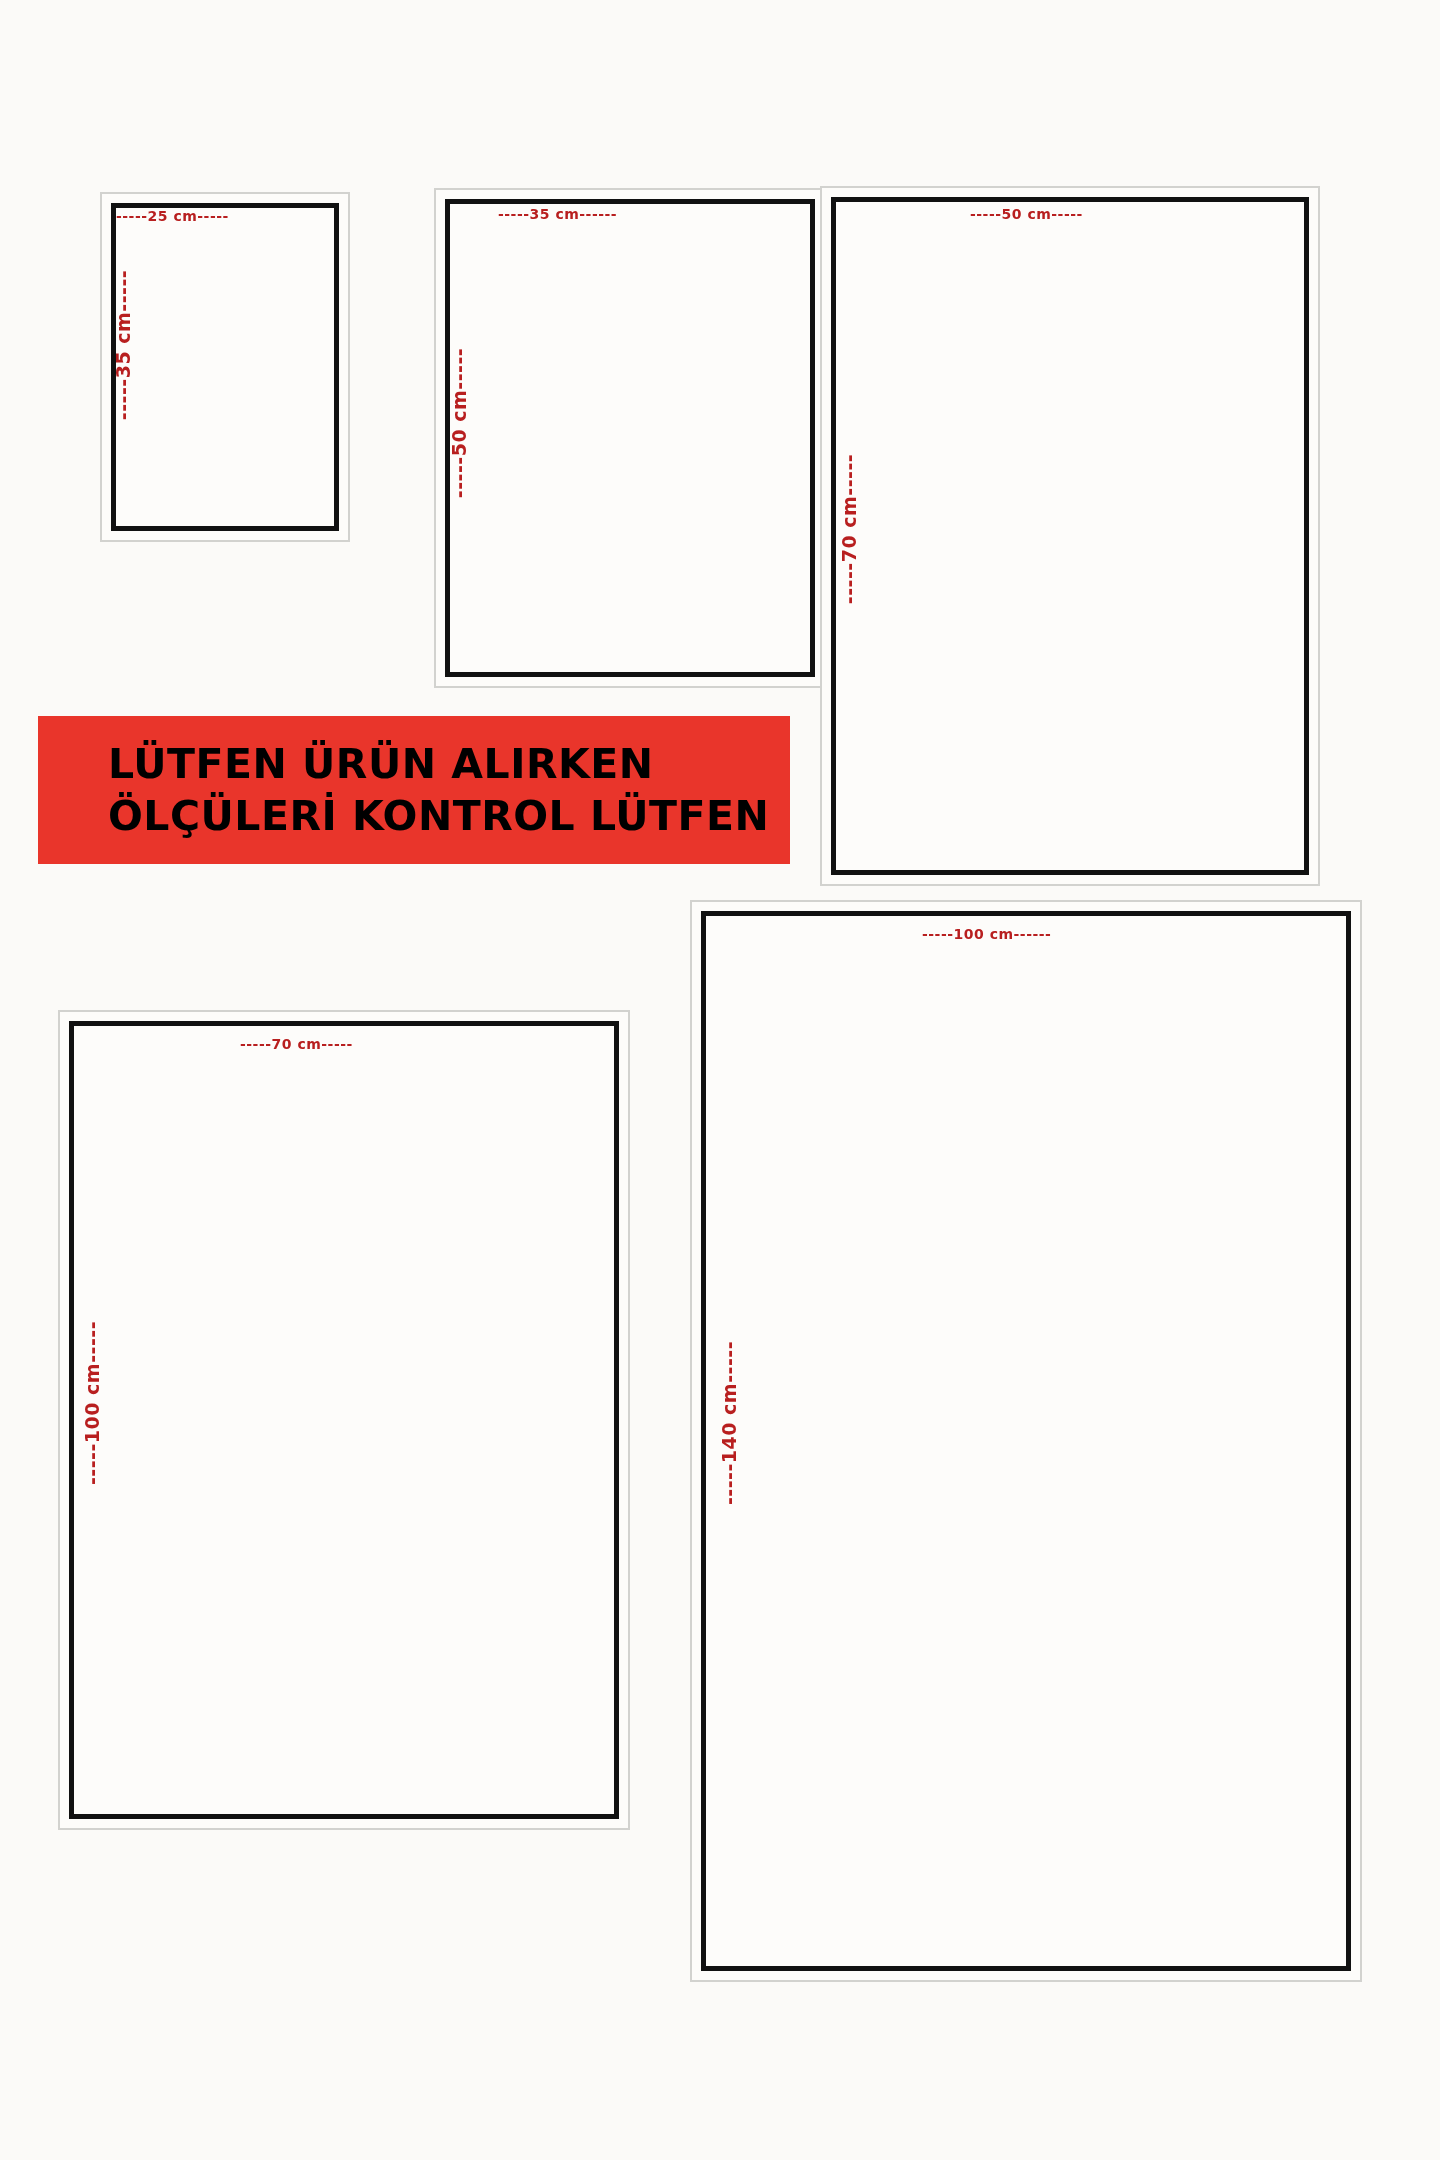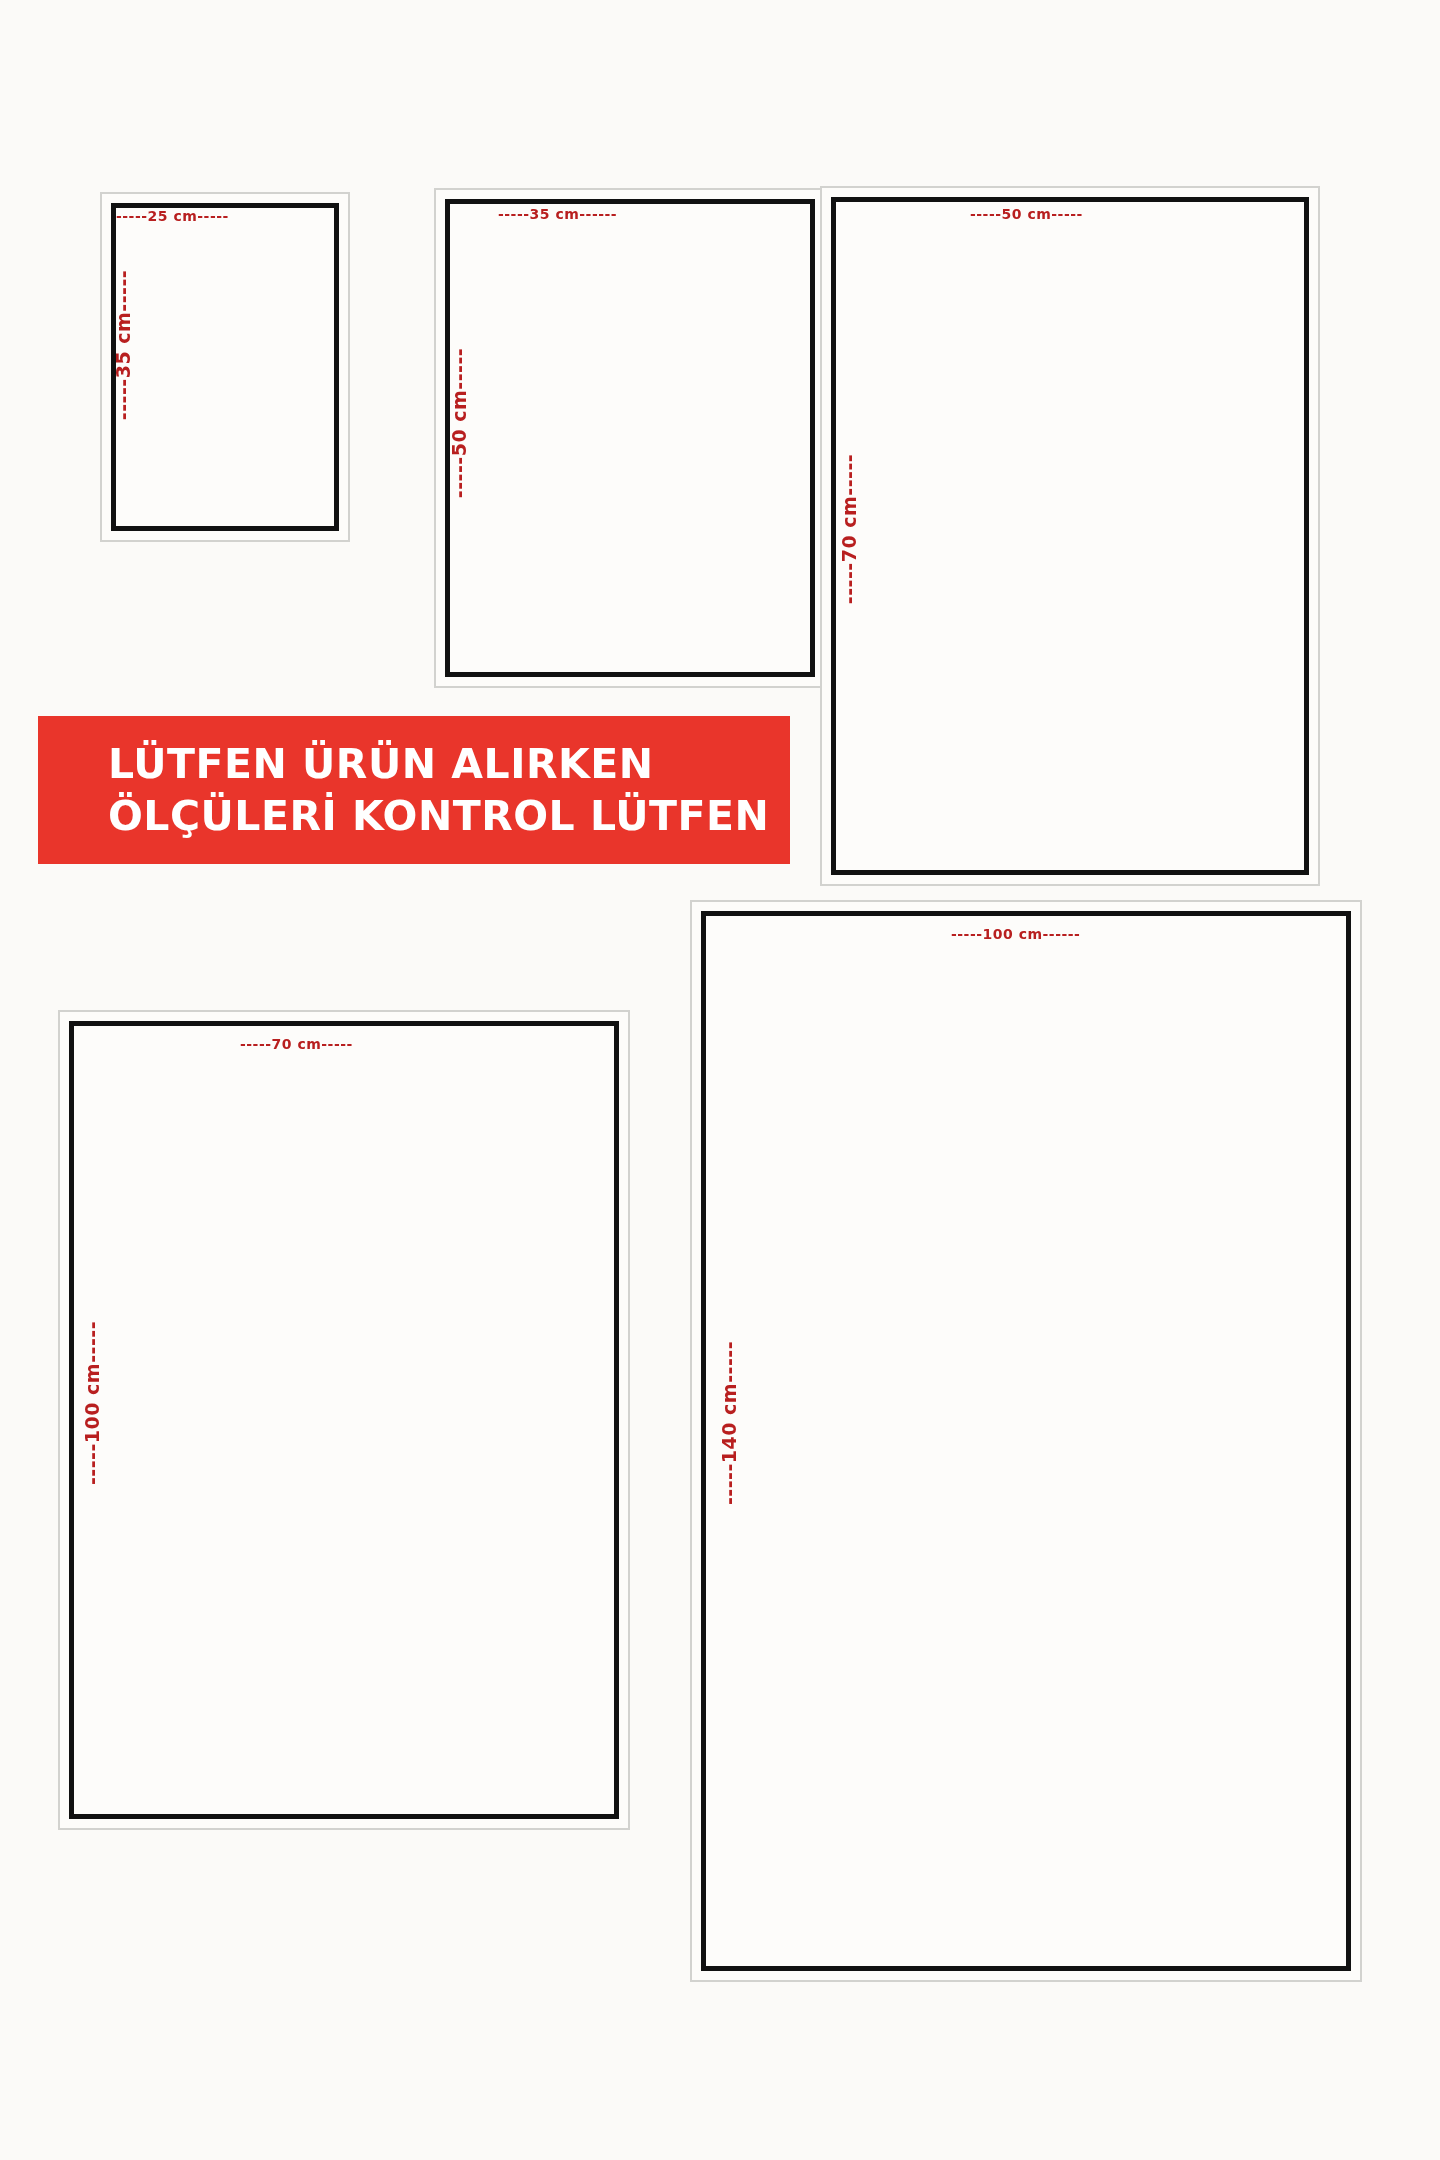--- a/index.html
+++ b/index.html
@@ -69,21 +69,21 @@
     width: 752px;
     height: 148px;
     background: #e9352b;
     display: flex;
     flex-direction: column;
     justify-content: center;
     padding-left: 70px;
     box-sizing: border-box;
   }
   #warning-banner .line {
-    color: #ffffff;
+    color: #000000;
     font-family: "DejaVu Sans", sans-serif;
     font-weight: bold;
     font-size: 41px;
     letter-spacing: 0.5px;
     line-height: 1.28;
   }
 </style>
 </head>
 <body>
 
@@ -108,21 +108,21 @@
   </div>
 
   <div class="frame" style="left:58px; top:1010px; width:572px; height:820px;">
     <div class="inner"></div>
     <div class="dim dim-h" style="left:180px; top:24px;">-----70 cm-----</div>
     <div class="dim dim-v rot" style="left:-58px; top:380px; width:180px; text-align:center;">-----100 cm-----</div>
   </div>
 
   <div class="frame" style="left:690px; top:900px; width:672px; height:1082px;">
     <div class="inner"></div>
-    <div class="dim dim-h" style="left:230px; top:24px;margin-left:29px;">-----100 cm------</div>
+    <div class="dim dim-h" style="left:230px; top:24px;">-----100 cm------</div>
     <div class="dim dim-v rot" style="left:-58px; top:510px; width:190px; text-align:center;">-----140 cm-----</div>
   </div>
 
   <div id="warning-banner">
     <div class="line">LÜTFEN ÜRÜN ALIRKEN</div>
     <div class="line">ÖLÇÜLERİ KONTROL LÜTFEN</div>
   </div>
 
 </div>
 

